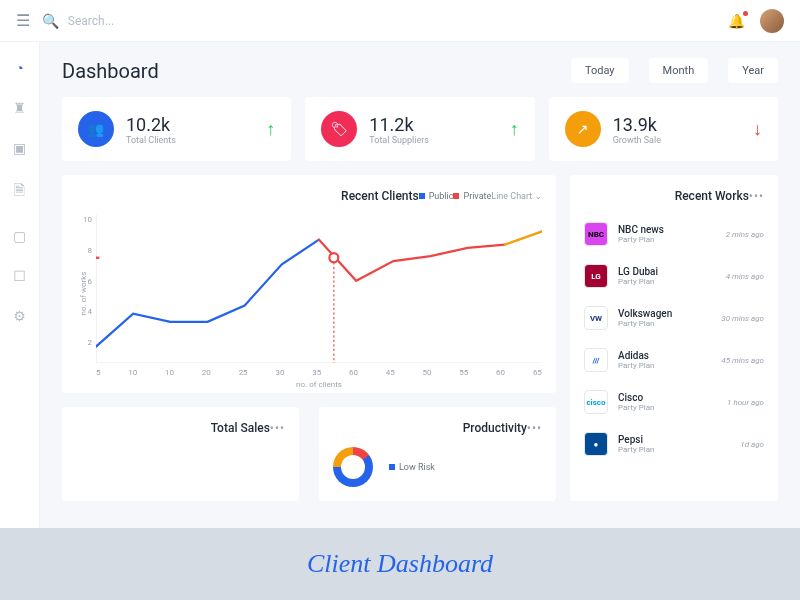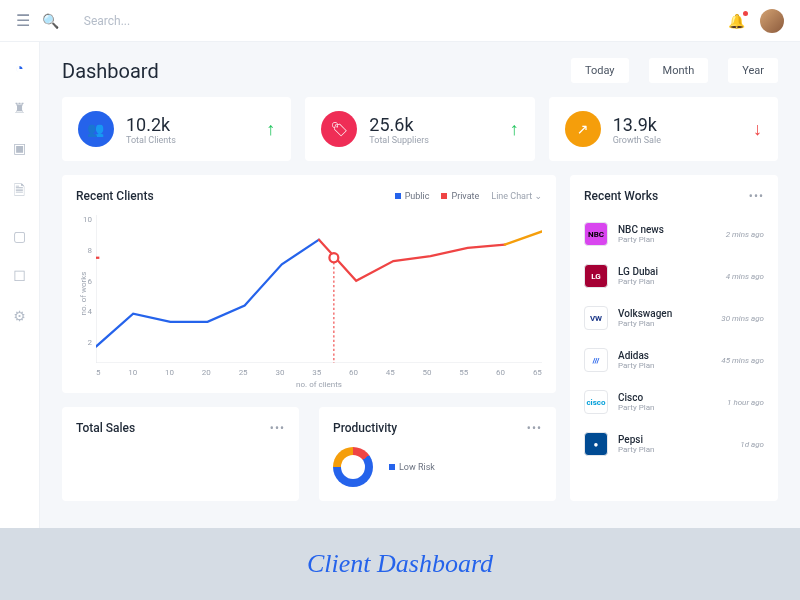--- a/index.html
+++ b/index.html
@@ -1,21 +1,21 @@
 <!DOCTYPE html>
 <html><head>
 <meta charset="utf-8">
 <style>
 *{margin:0;padding:0;box-sizing:border-box;font-family:-apple-system,BlinkMacSystemFont,'Segoe UI',Roboto,sans-serif}
 body{background:#f5f7fa;width:800px;height:600px;overflow:hidden;position:relative}
 .topbar{height:42px;background:#fff;display:flex;align-items:center;padding:0 16px;border-bottom:1px solid #eef1f5}
 .menu-toggle{color:#8a94a6;font-size:16px;cursor:pointer}
 .search-wrap{display:flex;align-items:center;margin-left:12px;flex:1}
 .search-icon{color:#2563eb;font-size:14px}
-.search-input{border:none;outline:none;margin-left:24px;font-size:12px;color:#8b5cf6;width:200px}
+.search-input{border:none;outline:none;margin-left:8px;font-size:12px;color:#8b5cf6;width:200px}
 .search-input::placeholder{color:#b5bdc9}
 .top-right{display:flex;align-items:center;gap:14px}
 .bell-icon{color:#8a94a6;font-size:14px;position:relative;cursor:pointer}
 .bell-icon::after{content:'';position:absolute;top:-2px;right:-2px;width:5px;height:5px;background:#ef4444;border-radius:50%}
 .avatar{width:24px;height:24px;border-radius:50%;background:linear-gradient(135deg,#d4a373,#8b5a3c);cursor:pointer}
 .sidebar{position:absolute;left:0;top:42px;bottom:0;width:40px;background:#fff;display:flex;flex-direction:column;align-items:center;padding-top:18px;gap:24px;border-right:1px solid #eef1f5}
 .side-item{color:#b5bdc9;font-size:14px;cursor:pointer}
 .side-item.active{color:#2563eb}
 .main{position:absolute;left:40px;top:42px;right:0;bottom:72px;padding:16px 22px;overflow:hidden}
 .header-row{display:flex;justify-content:space-between;align-items:center;margin-bottom:14px}
@@ -31,23 +31,23 @@
 .stat-body{flex:1}
 .stat-val{font-size:18px;font-weight:400;color:#1f2937}
 .stat-lbl{font-size:9px;color:#9ca3af}
 .stat-arrow{font-size:18px;font-weight:bold}
 .arr-up{color:#22c55e}
 .arr-down{color:#ef4444}
 .content-row{display:flex;gap:14px}
 .left-col{flex:1;display:flex;flex-direction:column;gap:14px}
 .right-col{width:208px}
 .card{background:#fff;border-radius:4px;padding:14px}
-.card-head{display:flex;align-items:center;justify-content:space-between;margin-bottom:12px}
+.card-head{display:flex;align-items:center;justify-content:flex-end;margin-bottom:12px}
 .card-title{font-size:12px;font-weight:500;color:#1f2937}
-.legend{display:flex;gap:12px;font-size:9px;color:#6b7280;align-items:center}
+.legend{display:flex;font-size:9px;color:#6b7280;align-items:center}
 .leg-dot{width:6px;height:6px;display:inline-block;margin-right:4px}
 .dot-blue{background:#2563eb}
 .dot-red{background:#ef4444}
 .chart-select{font-size:9px;color:#9ca3af;cursor:pointer}
 .chart-area{height:148px;position:relative;margin-left:20px;margin-bottom:16px}
 .y-axis{position:absolute;left:-20px;top:0;bottom:16px;display:flex;flex-direction:column;justify-content:space-between;font-size:8px;color:#9ca3af;width:16px;text-align:right}
 .y-label{position:absolute;left:-34px;top:50%;transform:rotate(-90deg);font-size:8px;color:#9ca3af;white-space:nowrap}
 .x-axis{position:absolute;left:0;right:0;bottom:-14px;display:flex;justify-content:space-between;font-size:8px;color:#9ca3af}
 .x-label{position:absolute;bottom:-26px;left:50%;transform:translateX(-50%);font-size:8px;color:#9ca3af}
 .chart-svg{width:100%;height:100%}
@@ -108,21 +108,21 @@
       <div class="stat-icon ic-blue">👥</div>
       <div class="stat-body">
         <div class="stat-val">10.2k</div>
         <div class="stat-lbl">Total Clients</div>
       </div>
       <span class="stat-arrow arr-up">↑</span>
     </div>
     <div class="stat-card">
       <div class="stat-icon ic-red">🏷</div>
       <div class="stat-body">
-        <div class="stat-val">25.6k</div>
+        <div class="stat-val">11.2k</div>
         <div class="stat-lbl">Total Suppliers</div>
       </div>
       <span class="stat-arrow arr-up">↑</span>
     </div>
     <div class="stat-card">
       <div class="stat-icon ic-orange">↗</div>
       <div class="stat-body">
         <div class="stat-val">13.9k</div>
         <div class="stat-lbl">Growth Sale</div>
       </div>

